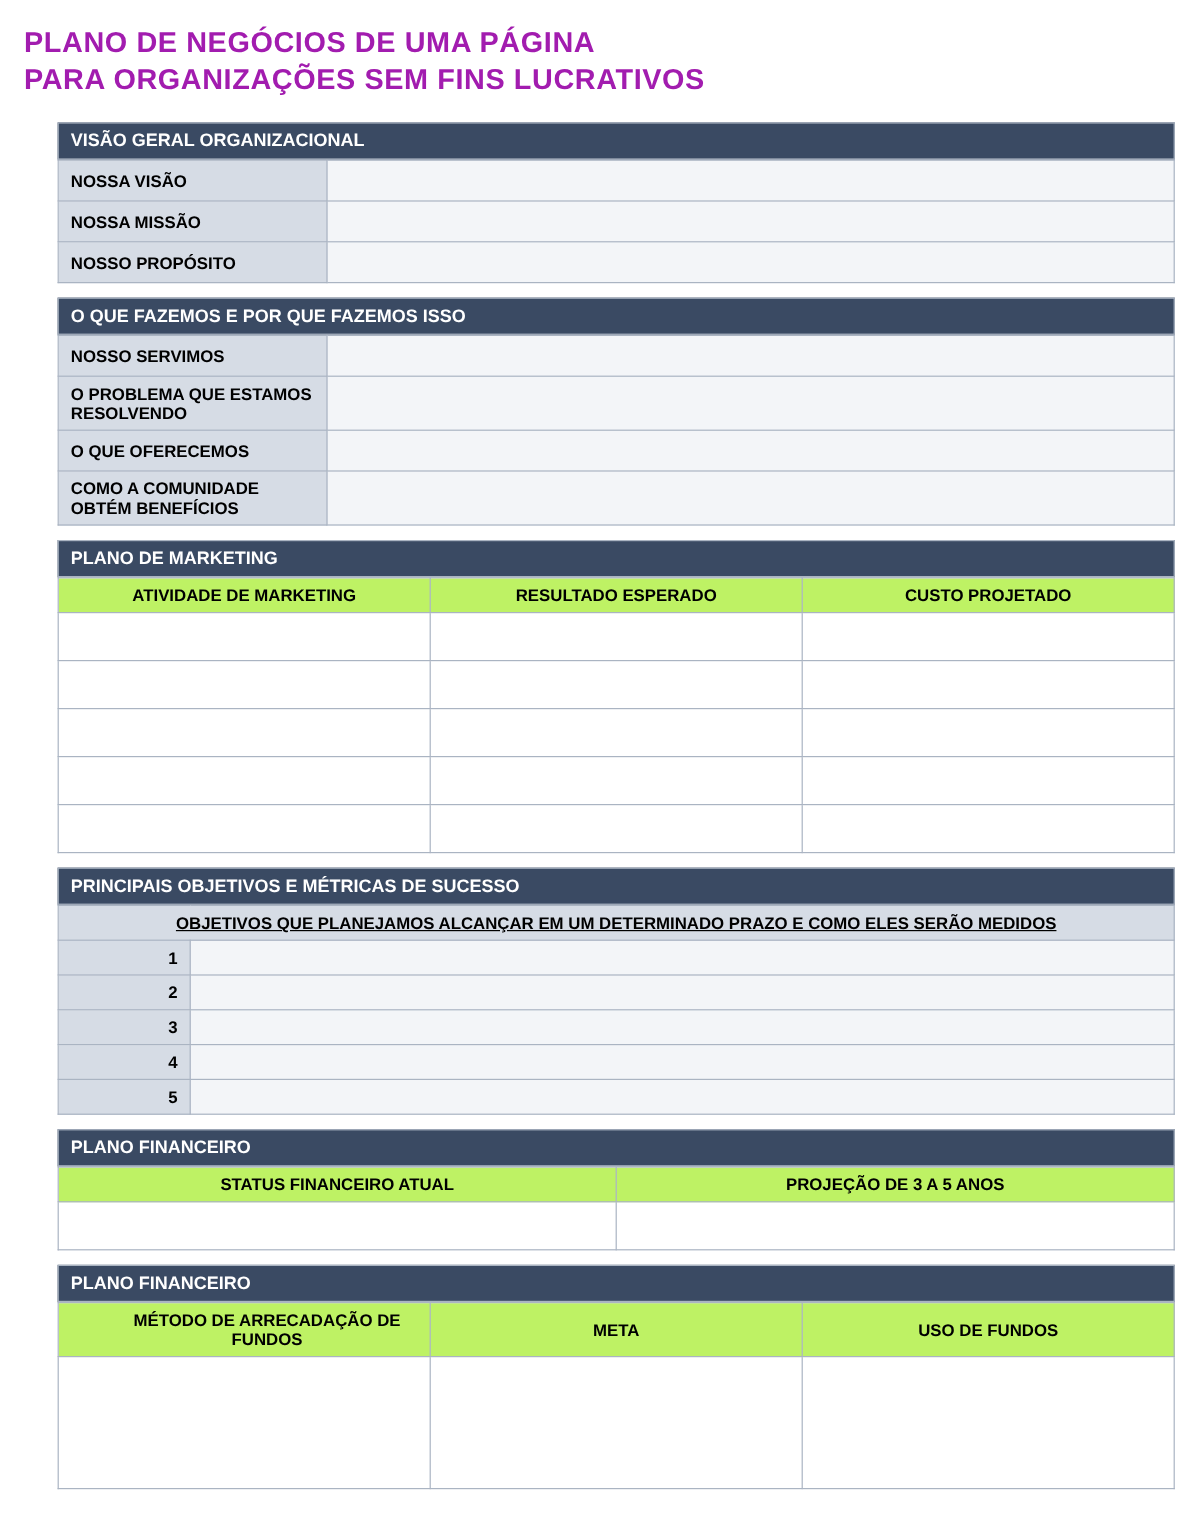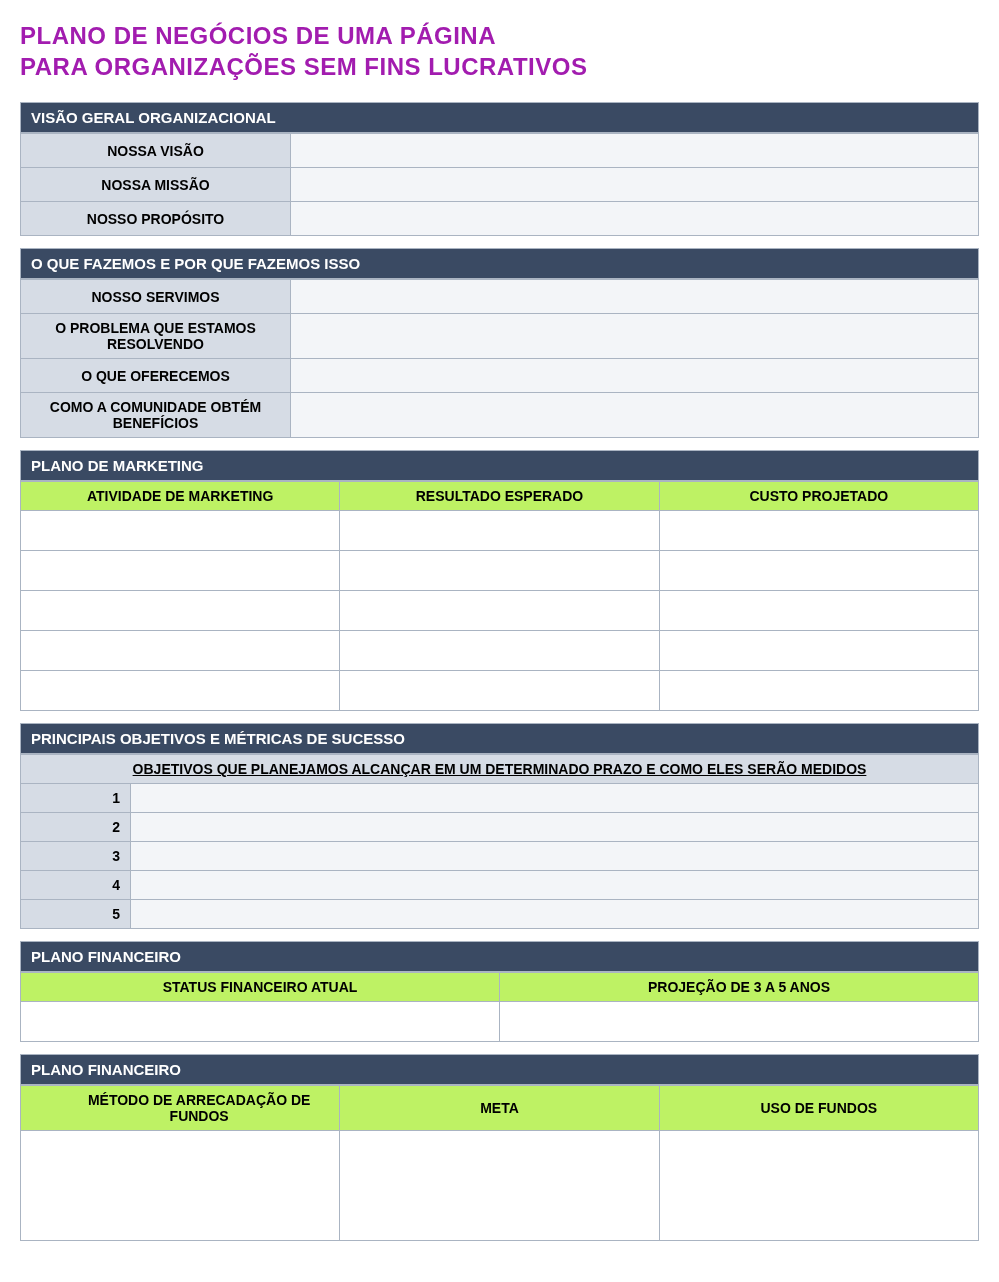--- a/index.html
+++ b/index.html
@@ -10,21 +10,21 @@
     width: 999px;
   }
   .title {
     color: #a21caf;
     font-weight: 700;
     font-size: 24px;
     line-height: 1.3;
     margin-bottom: 20px;
     letter-spacing: 0.5px;
   }
-  .section { margin-bottom: 12px; }
+  .section { margin-bottom: 12px; margin-left: 28px; }
   .section-header {
     background: #3a4a63;
     color: #fff;
     font-weight: 700;
     font-size: 15px;
     padding: 6px 10px;
     border: 1px solid #aab4c2;
   }
   table {
     width: 100%;
@@ -32,22 +32,22 @@
   }
   td, th {
     border: 1px solid #aab4c2;
     padding: 6px 10px;
     font-size: 14px;
     vertical-align: middle;
   }
   .label-cell {
     background: #d6dce5;
     font-weight: 700;
-    text-align: center;
-    width: 270px;
+    text-align: left;
+    width: 224px;
   }
   .value-cell {
     background: #f3f5f8;
     height: 34px;
   }
   .sub-header td, .sub-header th {
     background: #bef264;
     font-weight: 700;
     text-align: center;
     font-size: 14px;

